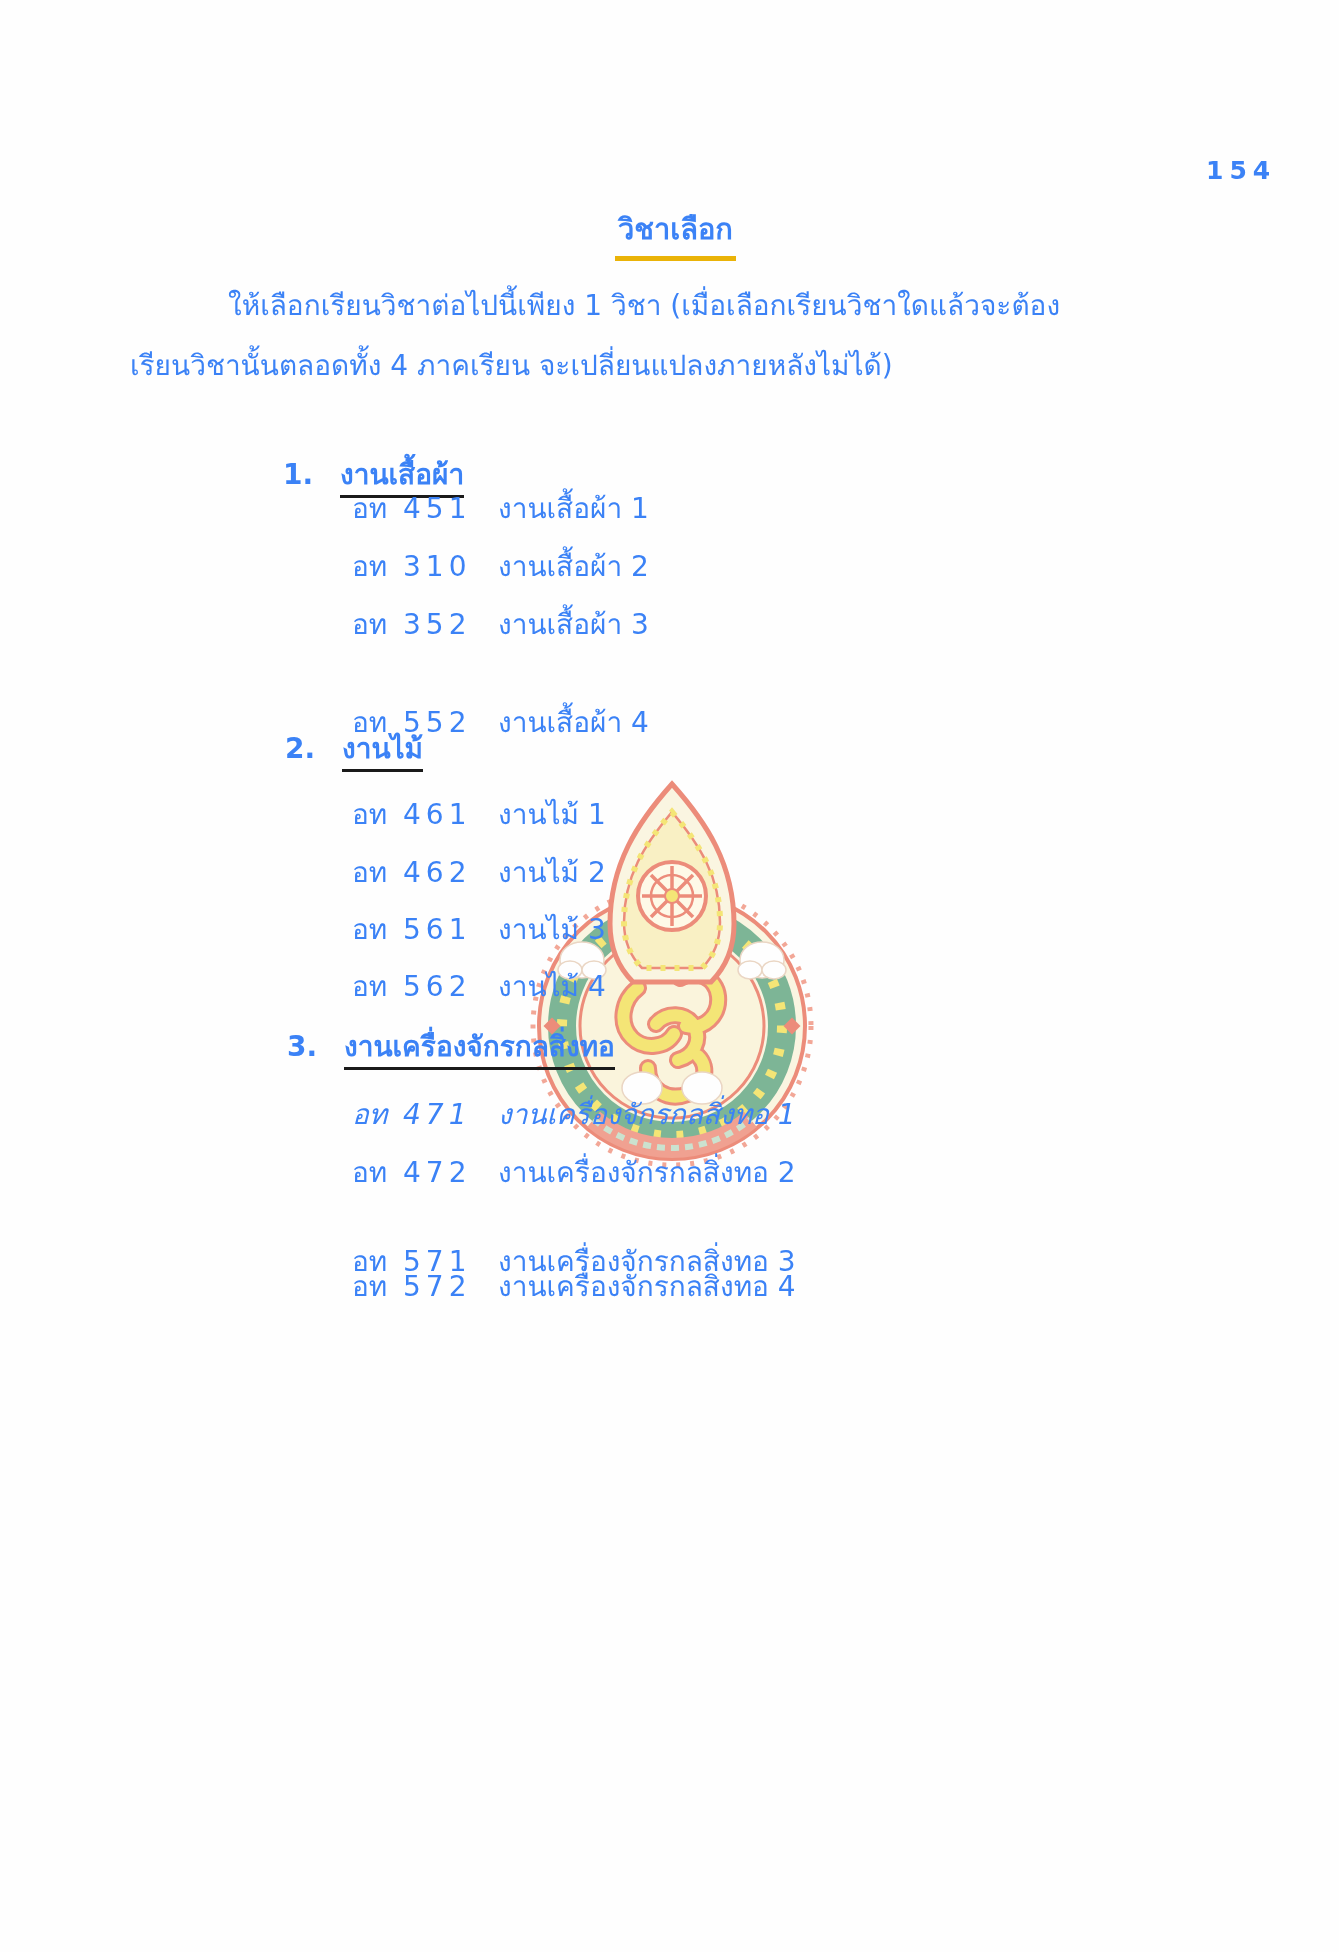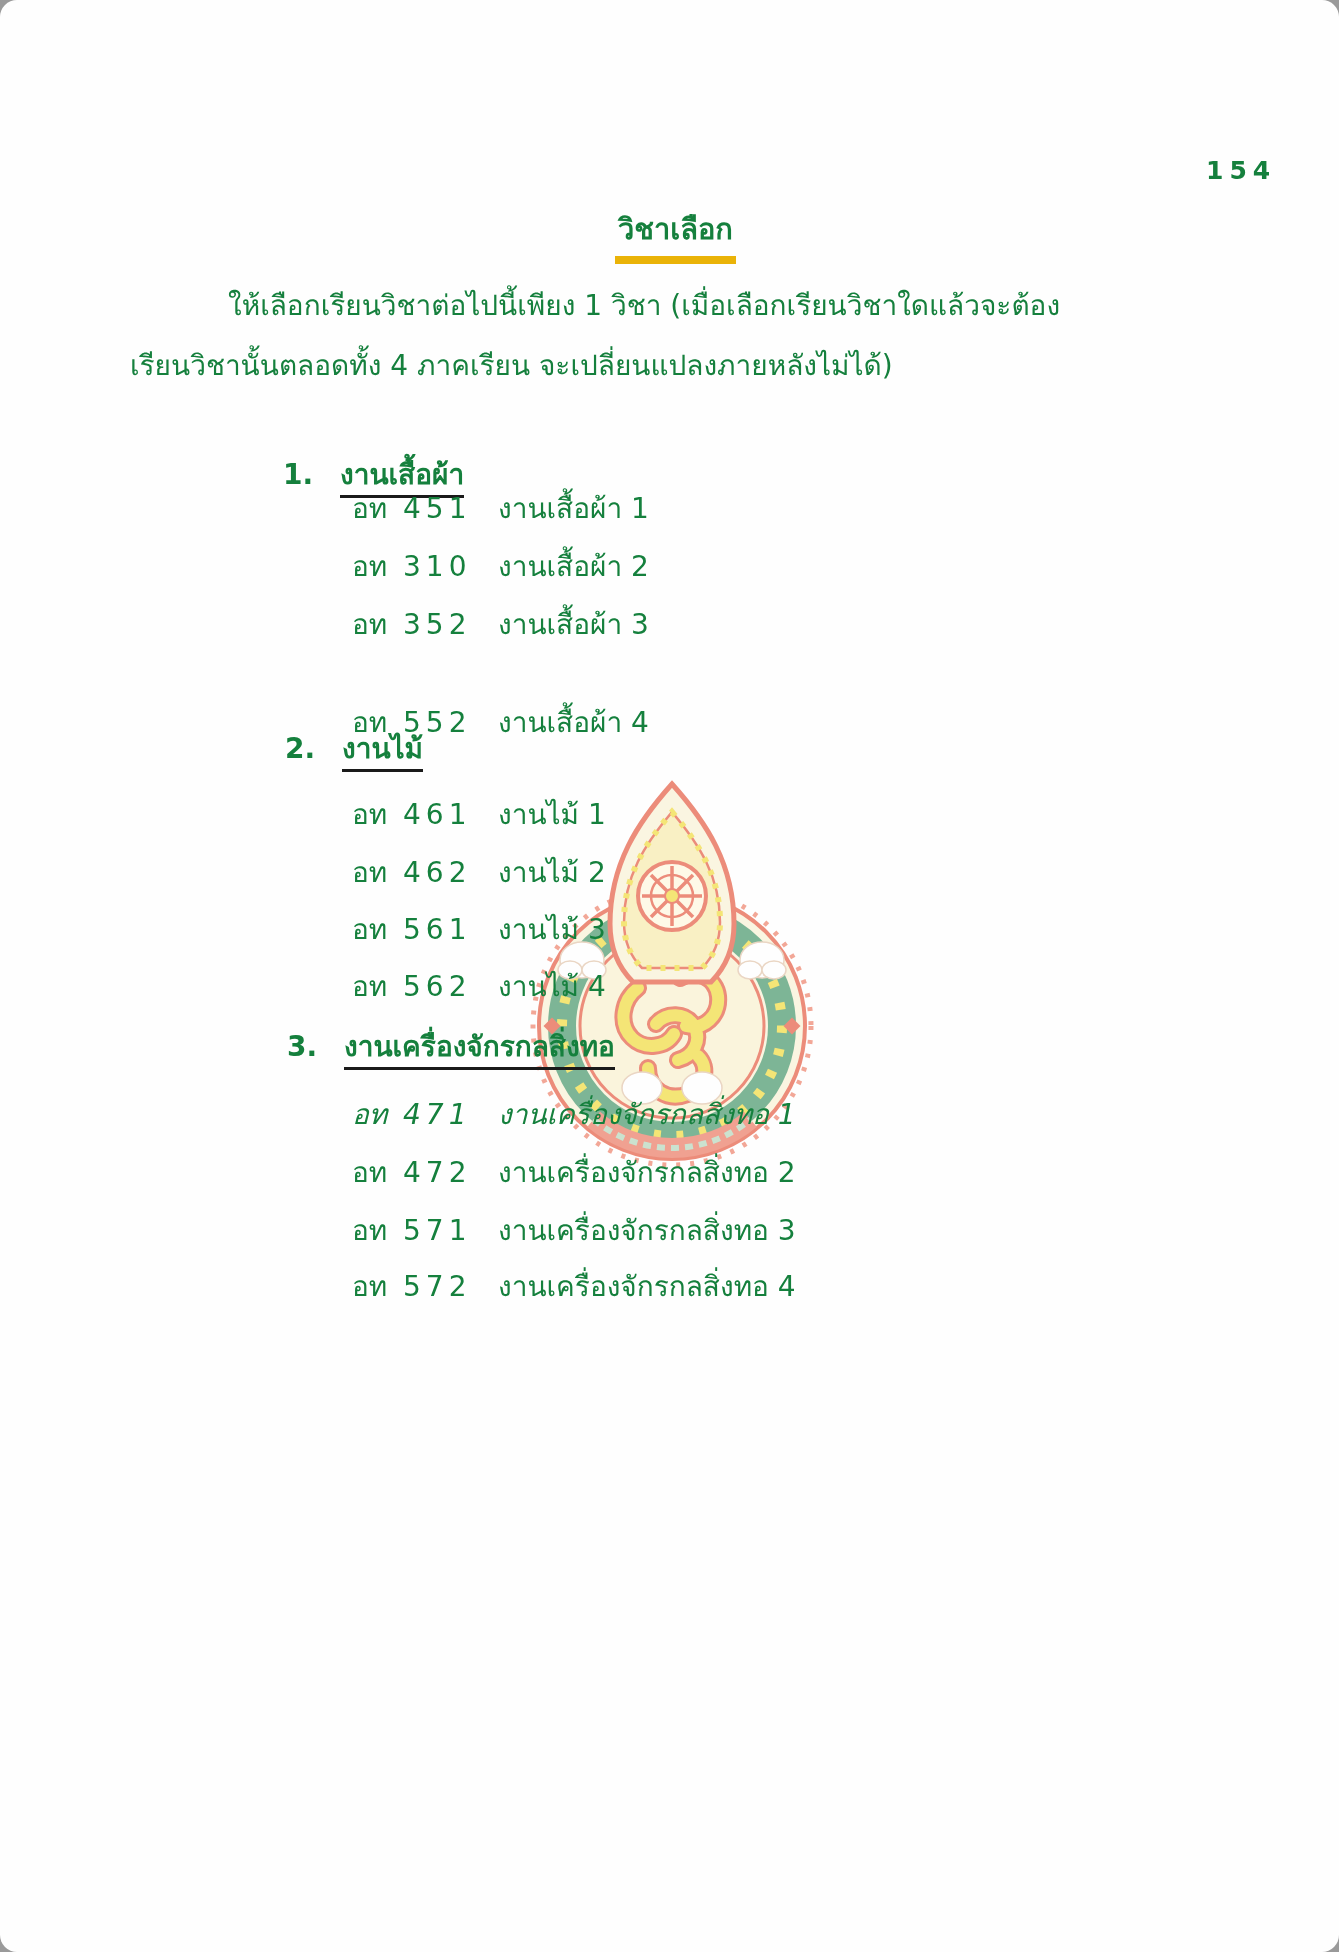--- a/index.html
+++ b/index.html
@@ -3,27 +3,26 @@
 <meta charset="utf-8">
 <style>
   html,body{margin:0;padding:0;background:#9a9a9a;}
   .page{
     position:relative;
     width:1339px;height:1952px;
     margin:0 auto;
     background:#fefefe;
     overflow:hidden;
     font-family:"DejaVu Sans","Liberation Sans",sans-serif;
-    color:#15803d;
-    border-radius:17px;
+    color:#3b82f6;
   }
   .abs{position:absolute;white-space:nowrap;}
   .body-txt{font-size:28px;line-height:1.25;}
   .page-number{font-size:25px;letter-spacing:6px;font-weight:600;}
-  .doc-title{font-size:29px;font-weight:600;border-bottom:8px solid #eab308;padding:0 3px 4px 3px;}
+  .doc-title{font-size:29px;font-weight:600;border-bottom:5px solid #eab308;padding:0 3px 4px 3px;}
   .section-heading{font-size:28px;font-weight:600;}
   .section-num{display:inline-block;width:57px;}
   .section-title{border-bottom:3px solid #1a1a1a;padding-bottom:4px;}
   .course-row{position:absolute;left:352px;font-size:28px;white-space:nowrap;}
   .course-prefix{display:inline-block;width:51px;}
   .course-code{display:inline-block;width:95px;letter-spacing:5px;}
   .watermark{position:absolute;left:520px;top:778px;width:304px;height:392px;opacity:.8;z-index:0;}
   .content{position:relative;z-index:1;}
 </style>
 </head>
@@ -129,21 +128,21 @@
 
     <div class="abs section-heading" style="left:287px;top:1024px;">
       <span class="section-num">3.</span><span class="section-title">งานเครื่องจักรกลสิ่งทอ</span>
     </div>
     <div class="course-row" style="top:1092px;font-style:italic;">
       <span class="course-prefix">อท</span><span class="course-code">471</span><span class="course-name">งานเครื่องจักรกลสิ่งทอ 1</span>
     </div>
     <div class="course-row" style="top:1150px;">
       <span class="course-prefix">อท</span><span class="course-code">472</span><span class="course-name">งานเครื่องจักรกลสิ่งทอ 2</span>
     </div>
-    <div class="course-row" style="top:1208px;">
+    <div class="course-row" style="top:1239px;">
       <span class="course-prefix">อท</span><span class="course-code">571</span><span class="course-name">งานเครื่องจักรกลสิ่งทอ 3</span>
     </div>
     <div class="course-row" style="top:1264px;">
       <span class="course-prefix">อท</span><span class="course-code">572</span><span class="course-name">งานเครื่องจักรกลสิ่งทอ 4</span>
     </div>
 
   </div>
 </div>
 
 </body></html>

